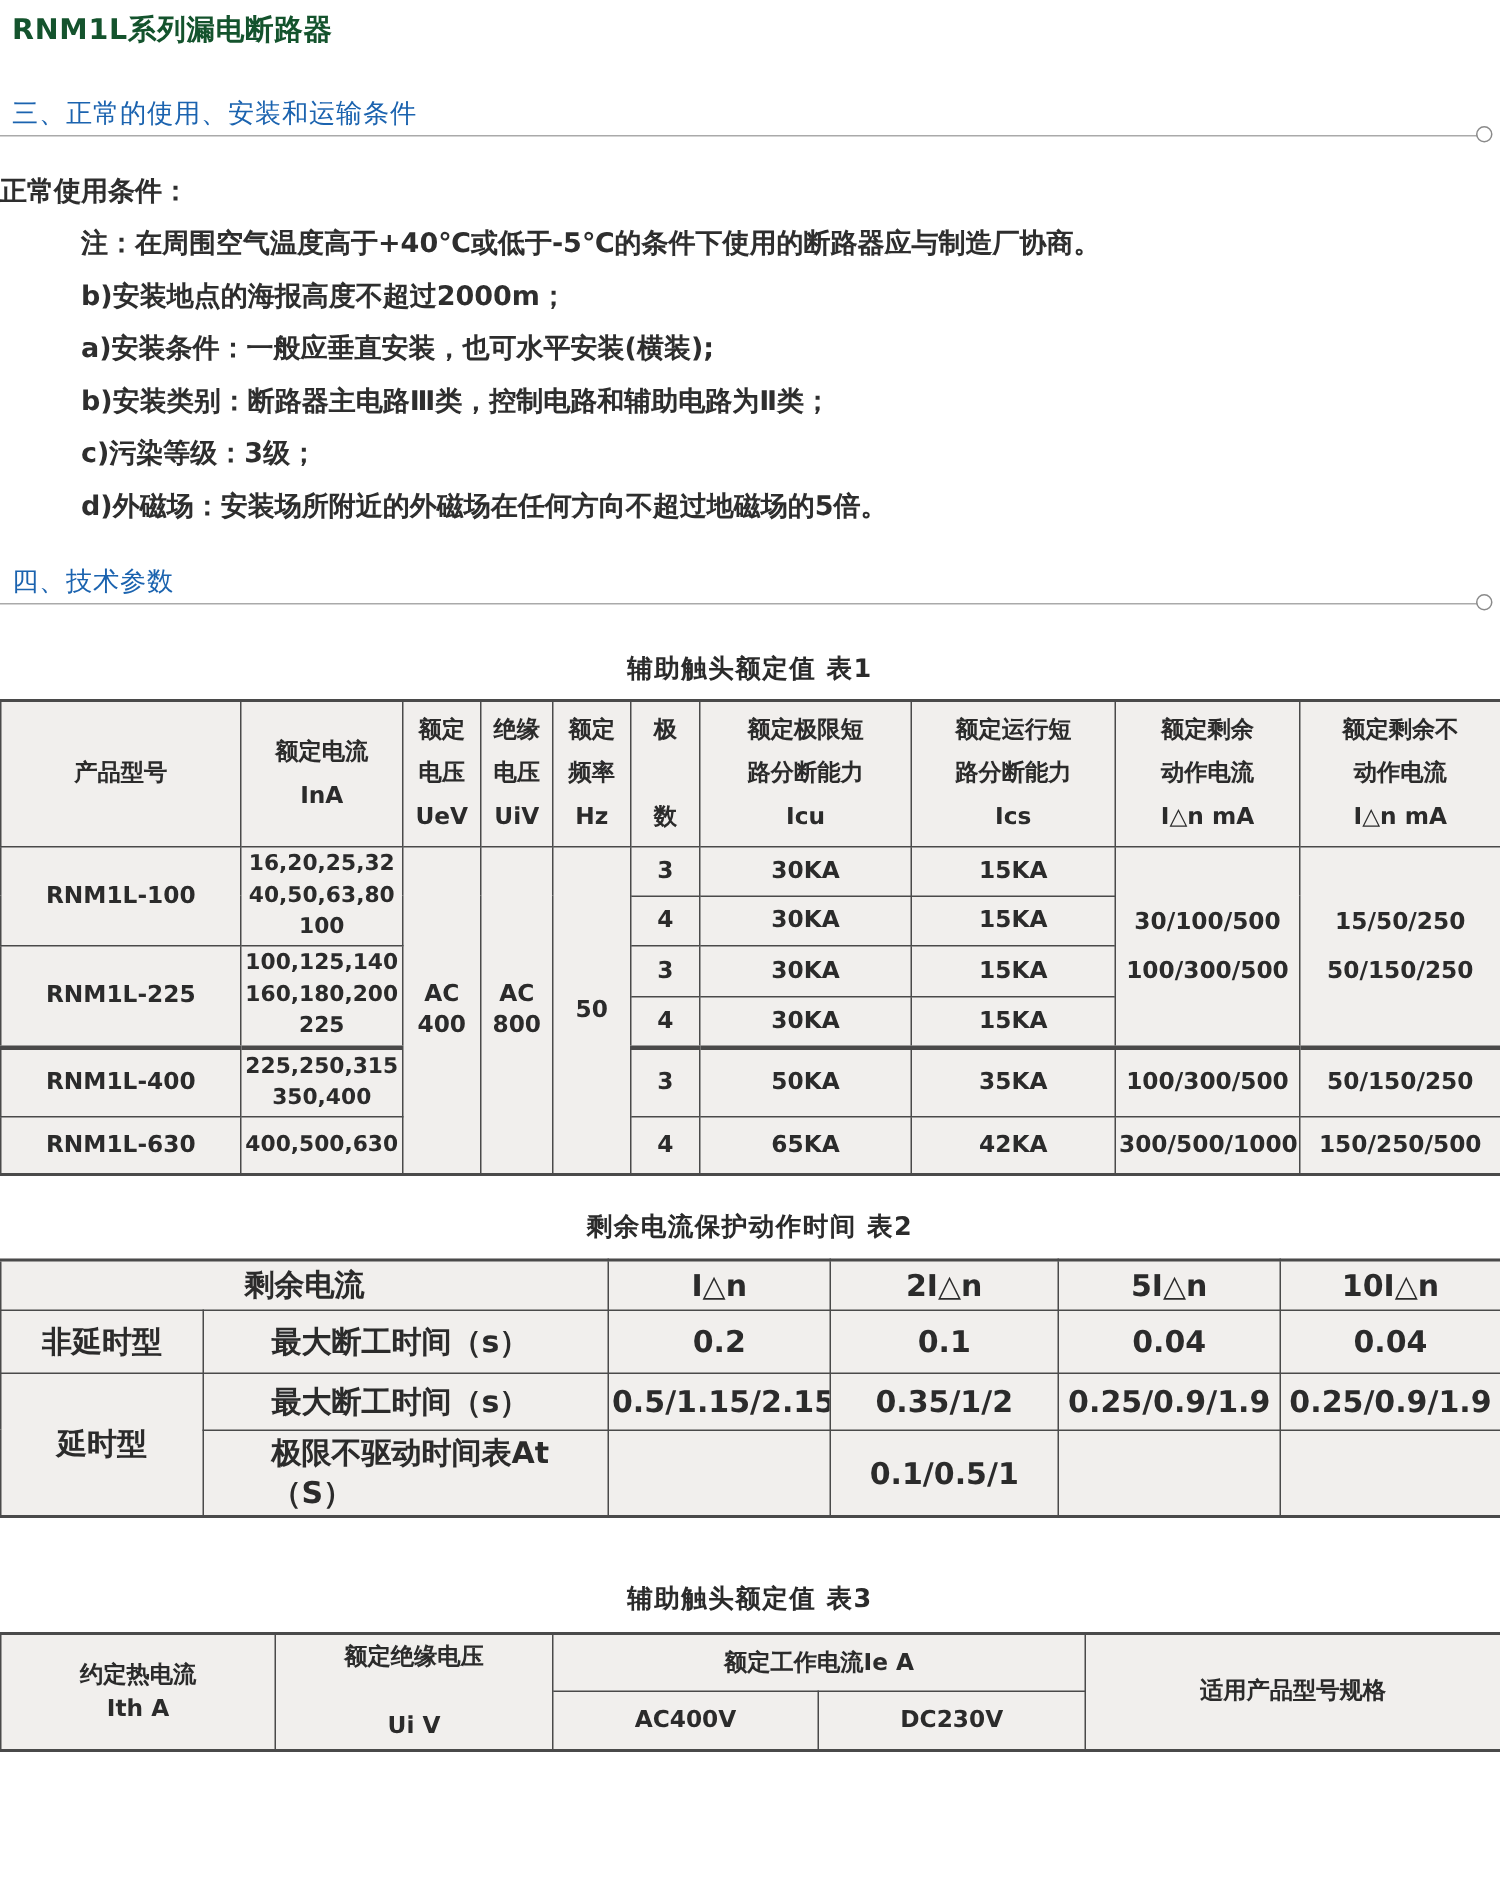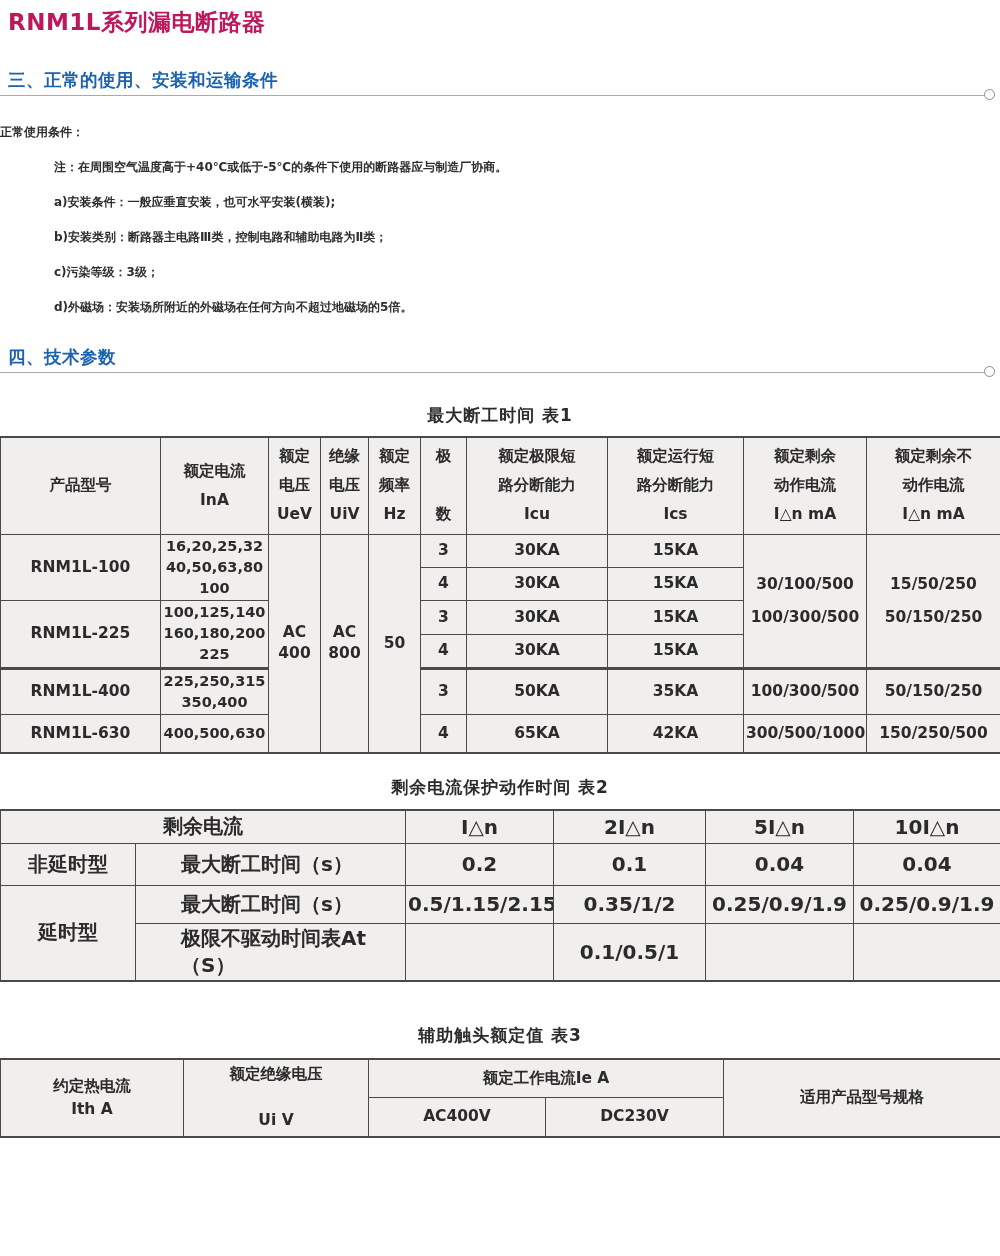--- a/index.html
+++ b/index.html
@@ -3,41 +3,41 @@
 <meta charset="utf-8">
 <style>
   * { box-sizing: border-box; }
   html,body { margin:0; padding:0; }
   body {
     width:1000px; height:1256px; overflow:hidden;
     background:#ffffff; color:#2b2b2b;
     font-family:"DejaVu Sans", sans-serif;
   }
   .doc-title {
-    color:#be185d; font-size:23px; font-weight:700;
+    color:#14532d; font-size:19px; font-weight:700;
     padding:7px 0 0 8px; letter-spacing:0.5px;
   }
   .section-heading {
-    color:#1b63af; font-size:17.5px; font-weight:700;
+    color:#1b63af; font-size:17.5px; font-weight:400;
     padding-left:8px; letter-spacing:0.5px;
   }
   .sec3-heading { margin-top:30px; }
   .sec4-heading { margin-top:20px; }
   .rule {
     position:relative; height:12px; margin:3px 12px 0 0;
     border-top:1.5px solid #aaaaaa;
   }
   .rule .endcap {
     position:absolute; right:-7px; top:-7px;
     width:11px; height:11px; border:1.5px solid #8a8a8a;
     border-radius:50%; background:#ffffff;
   }
   .paragraphs { margin-top:8px; padding-right:8px; }
   .paragraphs p {
-    margin:0; font-size:12px; font-weight:600;
+    margin:0; font-size:18px; font-weight:600;
     line-height:35px; color:#2e2e2e;
   }
   .paragraphs p.indent { text-indent:54px; }
 
   .table-title {
     text-align:center; font-size:17px; font-weight:700;
     color:#2b2b2b; letter-spacing:1px;
   }
   .t1-title { margin-top:20px; margin-bottom:9px; }
   .t2-title { margin-top:22px; margin-bottom:10px; }
@@ -87,32 +87,33 @@
   <div class="doc-title">RNM1L系列漏电断路器</div>
 
   <div class="section-heading sec3-heading">三、正常的使用、安装和运输条件</div>
   <div class="rule">
       <span class="endcap"></span>
     </div>
 
   <div class="paragraphs">
     <p>正常使用条件：</p>
     <p class="indent">注：在周围空气温度高于+40℃或低于-5℃的条件下使用的断路器应与制造厂协商。</p>
+    <p class="indent">b)安装地点的海报高度不超过2000m；</p>
     <p class="indent">a)安装条件：一般应垂直安装，也可水平安装(横装);</p>
     <p class="indent">b)安装类别：断路器主电路Ⅲ类，控制电路和辅助电路为Ⅱ类；</p>
     <p class="indent">c)污染等级：3级；</p>
     <p class="indent">d)外磁场：安装场所附近的外磁场在任何方向不超过地磁场的5倍。</p>
   </div>
 
   <div class="section-heading sec4-heading">四、技术参数</div>
   <div class="rule">
       <span class="endcap"></span>
     </div>
 
-  <div class="table-title t1-title">最大断工时间 表1</div>
+  <div class="table-title t1-title">辅助触头额定值 表1</div>
 
   <table id="table1">
     <colgroup>
       <col style="width:160px">
         <col style="width:108px">
         <col style="width:52px">
         <col style="width:48px">
         <col style="width:52px">
       <col style="width:46px">
         <col style="width:141px">

